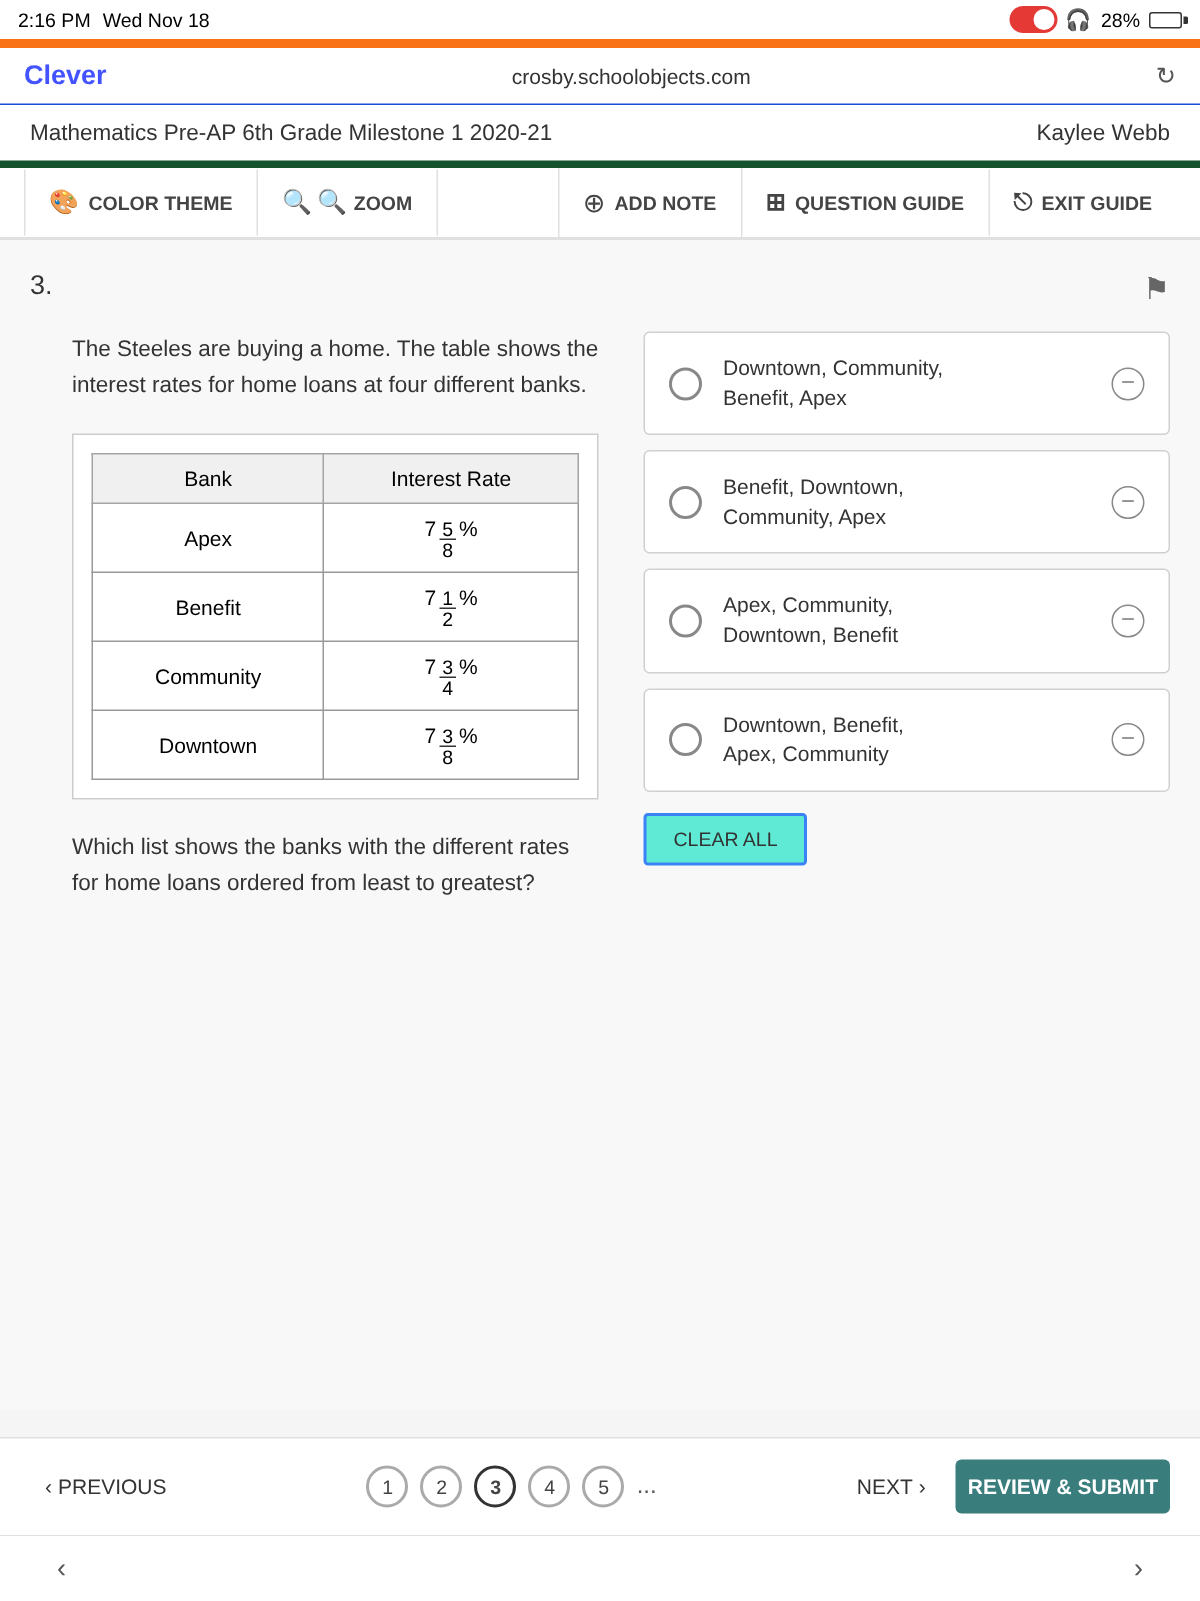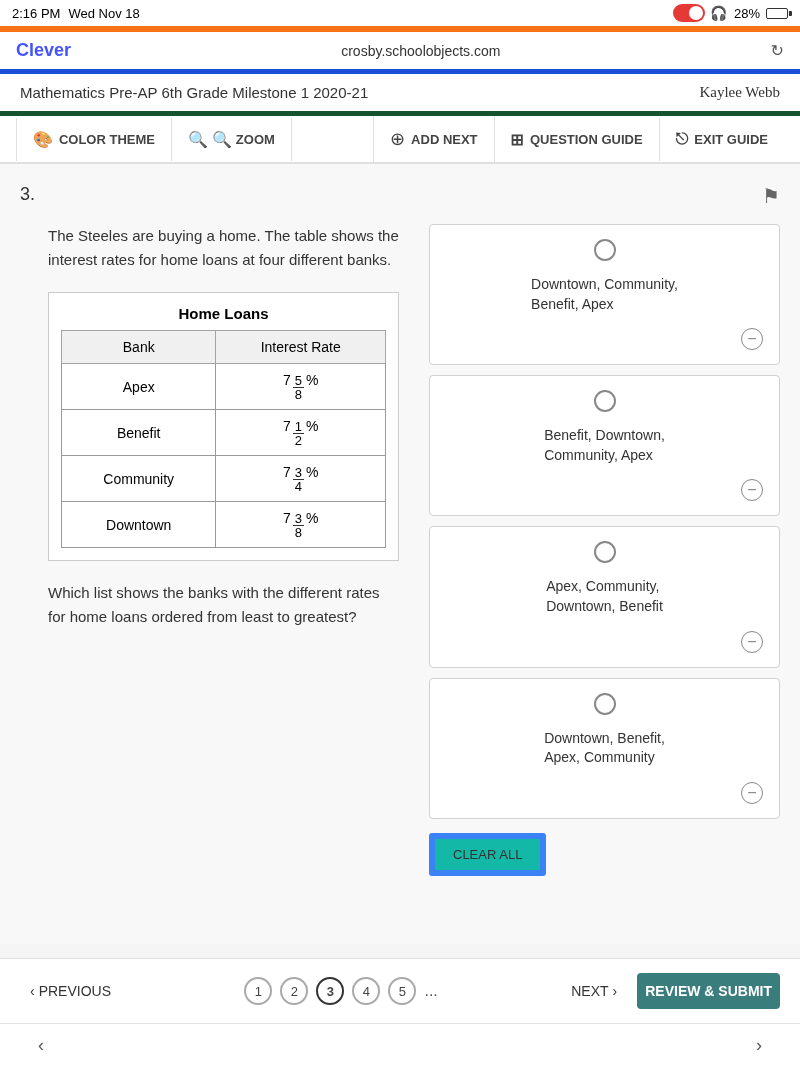--- a/index.html
+++ b/index.html
@@ -22,37 +22,37 @@
     .battery-icon::after { content: ''; display: block; position: absolute; right: -5px; top: 2px; width: 3px; height: 5px; background: #333; border-radius: 0 1px 1px 0; }
     .battery-fill { height: 100%; width: 28%; background: #333; border-radius: 1px; }
 
     
     .browser-bar {
       background: white;
       display: flex;
       justify-content: space-between;
       align-items: center;
       padding: 8px 16px;
-      border-bottom: 5px solid #1d4ed8;
+      border-bottom: 1px solid #1d4ed8;
     }
     .clever-logo { color: #4353ff; font-weight: 700; font-size: 18px; }
     .url-bar { color: #333; font-size: 14px; }
     .refresh-icon { color: #555; font-size: 16px; cursor: pointer; }
 
     
     .header {
       background: white;
       display: flex;
       justify-content: space-between;
       align-items: center;
       padding: 10px 20px;
       border-bottom: 5px solid #14532d;
     }
     .header-title { font-size: 15px; color: #333; }
-    .header-user { font-size: 15px; color: #333; font-family: Liberation Serif, serif; }
+    .header-user { font-size: 15px; color: #333; }
 
     
     .toolbar {
       background: white;
       display: flex;
       align-items: center;
       padding: 0 16px;
       border-bottom: 2px solid #e0e0e0;
       gap: 0;
     }
@@ -127,21 +127,20 @@
     .question-right { flex: 1; display: flex; flex-direction: column; gap: 10px; }
     .answer-option {
       background: white;
       border: 1px solid #d0d0d0;
       border-radius: 4px;
       display: flex;
       align-items: center;
       padding: 14px 16px;
       cursor: pointer;
       gap: 14px;
-      flex-direction: column;
     }
     .radio-circle {
       width: 22px;
       height: 22px;
       border-radius: 50%;
       border: 2px solid #888;
       flex-shrink: 0;
       display: flex;
       align-items: center;
       justify-content: center;
@@ -155,22 +154,22 @@
       display: flex;
       align-items: center;
       justify-content: center;
       color: #888;
       font-size: 16px;
       margin-left: auto;
     }
     .answer-text { font-size: 14px; color: #333; flex: 1; line-height: 1.4; }
 
     .clear-all-btn {
-      background: #14b8a6;
-      border: 6px solid #3b82f6;
+      background: #5eead4;
+      border: 2px solid #3b82f6;
       border-radius: 3px;
       padding: 8px 18px;
       font-size: 13px;
       font-weight: 500;
       color: #333;
       cursor: pointer;
       align-self: flex-start;
       margin-top: 4px;
     }
 
@@ -317,21 +316,21 @@
     <span>COLOR THEME</span>
   </div>
   <div class="zoom-section">
     <span class="zoom-icon">🔍</span>
     <span class="zoom-icon">🔍</span>
     <span class="zoom-label">ZOOM</span>
   </div>
   <div class="toolbar-right">
     <div class="toolbar-item">
       <span style="font-size:18px; font-weight:300;">⊕</span>
-      <span>ADD NEXT</span>
+      <span>ADD NOTE</span>
     </div>
     <div class="toolbar-item">
       <span style="font-size:16px;">⊞</span>
       <span>QUESTION GUIDE</span>
     </div>
     <div class="toolbar-item" style="border-right: none;">
       <span style="font-size:16px;">⎋</span>
       <span>EXIT GUIDE</span>
     </div>
   </div>
@@ -342,21 +341,20 @@
     <span class="question-number">3.</span>
     <span class="flag-icon">⚑</span>
   </div>
 
   <div class="question-body">
 
     <div class="question-left">
       <p class="question-text">The Steeles are buying a home. The table shows the interest rates for home loans at four different banks.</p>
 
       <div class="table-container">
-        <div class="table-title">Home Loans</div>
         <table class="data-table">
           <thead>
             <tr>
               <th>Bank</th>
               <th>Interest Rate</th>
             </tr>
           </thead>
           <tbody>
             <tr>
               <td>Apex</td>

